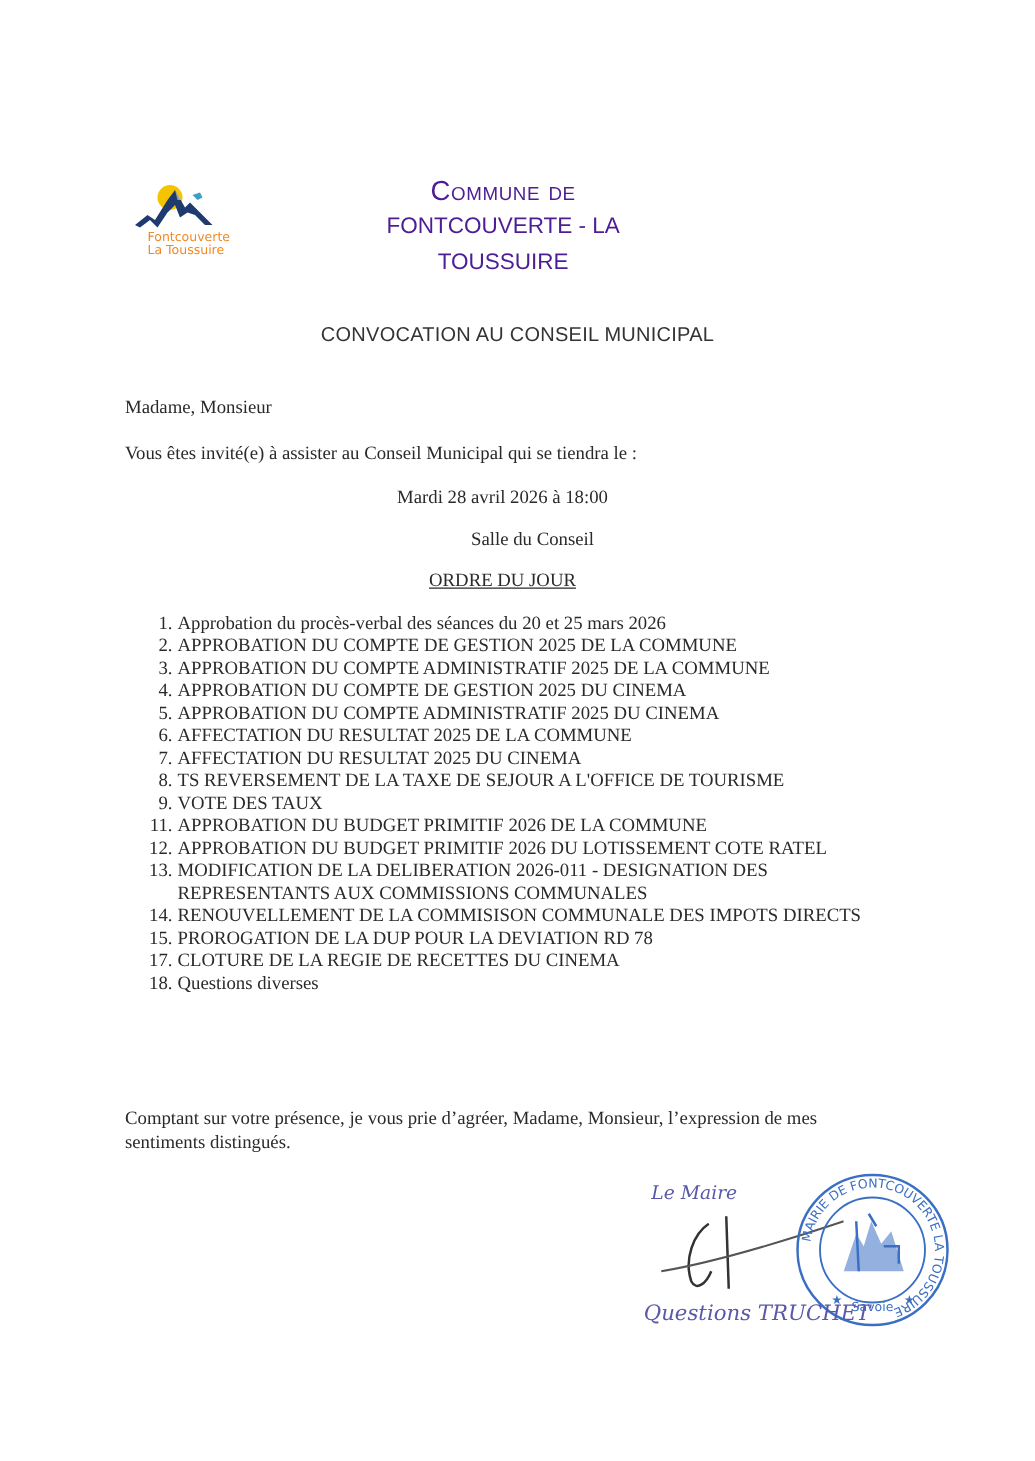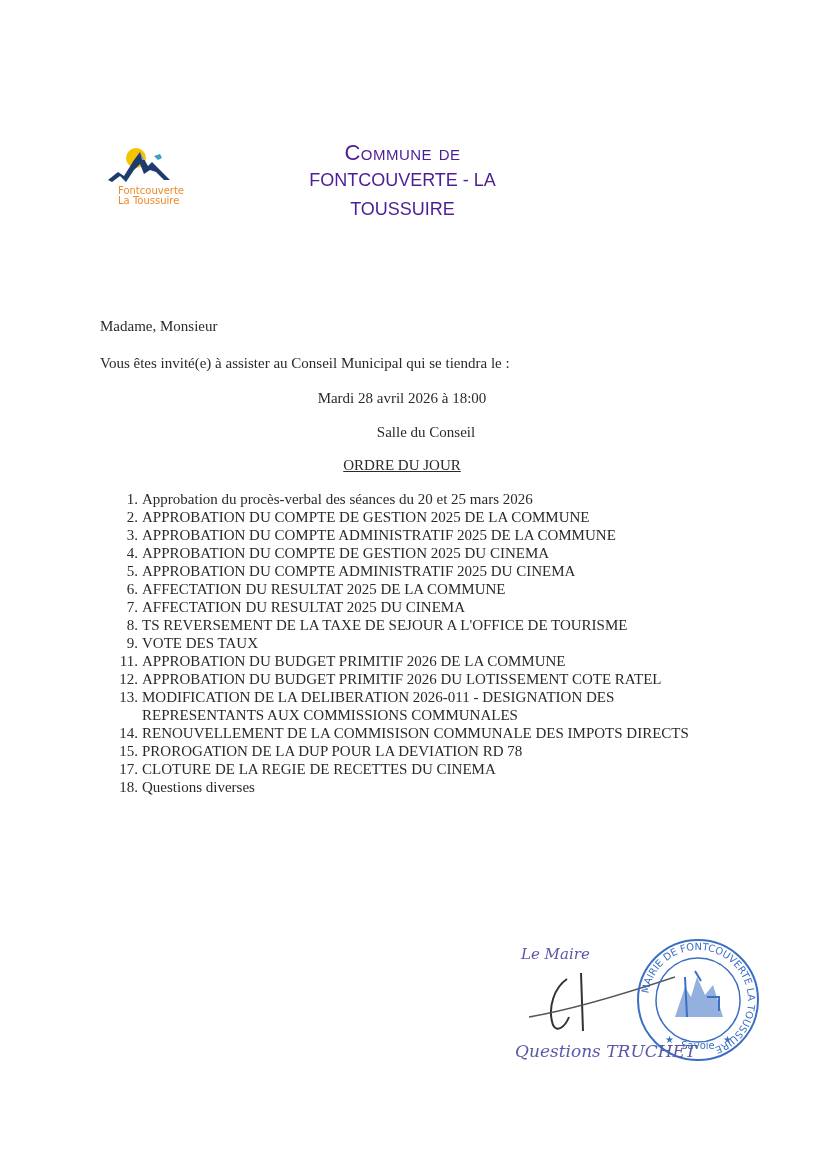--- a/index.html
+++ b/index.html
@@ -182,20 +182,21 @@
       <div>La Toussuire</div>
     </div>
   </div>
 
   <div class="header-title">
     <div class="header-small">Commune de</div>
     <div class="header-big">FONTCOUVERTE - LA</div>
     <div class="header-big">TOUSSUIRE</div>
   </div>
 
+  <div class="convocation">CONVOCATION AU CONSEIL MUNICIPAL</div>
 
   <div class="serif greeting">Madame, Monsieur</div>
   <div class="serif invite">Vous êtes invité(e) à assister au Conseil Municipal qui se tiendra le :</div>
 
   <div class="serif centered date">Mardi 28 avril 2026 à 18:00</div>
   <div class="serif centered place">Salle du Conseil</div>
   <div class="serif centered ordre">ORDRE DU JOUR</div>
 
   <ol class="serif agenda">
     <li>
@@ -257,20 +258,21 @@
     <li>
         <span class="num">17.</span>
         <span class="txt">CLOTURE DE LA REGIE DE RECETTES DU CINEMA</span>
       </li>
     <li>
         <span class="num">18.</span>
         <span class="txt">Questions diverses</span>
       </li>
   </ol>
 
+  <div class="serif closing">Comptant sur votre présence, je vous prie d’agréer, Madame, Monsieur, l’expression de mes sentiments distingués.</div>
 
   <div class="signature">
     <div class="sig-title">Le Maire</div>
     <svg class="sig-scribble" width="150" height="70" viewBox="0 0 150 70">
       <path d="M42 12 C 30 20, 22 40, 28 58 C 32 66, 40 60, 44 50" fill="none" stroke="#333" stroke-width="2"></path>
       <path d="M56 6 L 58 64" fill="none" stroke="#333" stroke-width="2"></path>
       <path d="M4 50 C 40 44, 90 30, 150 10" fill="none" stroke="#555" stroke-width="1.6"></path>
     </svg>
     <svg class="stamp" viewBox="0 0 126 126">
       <defs>

